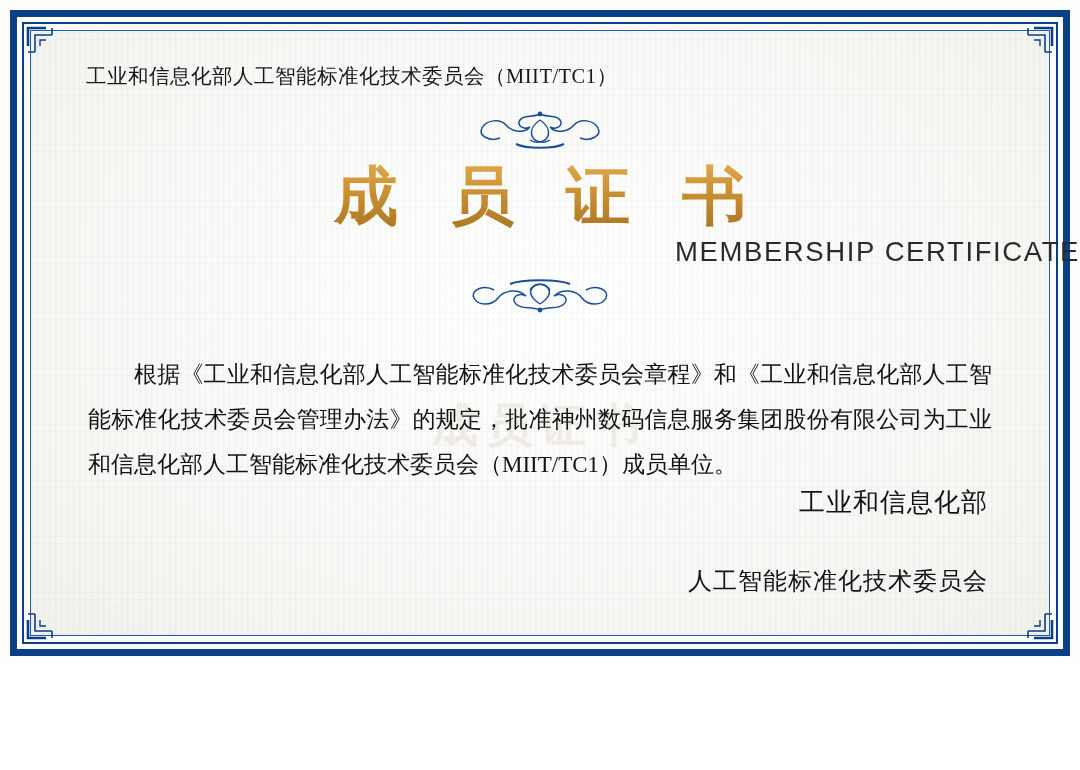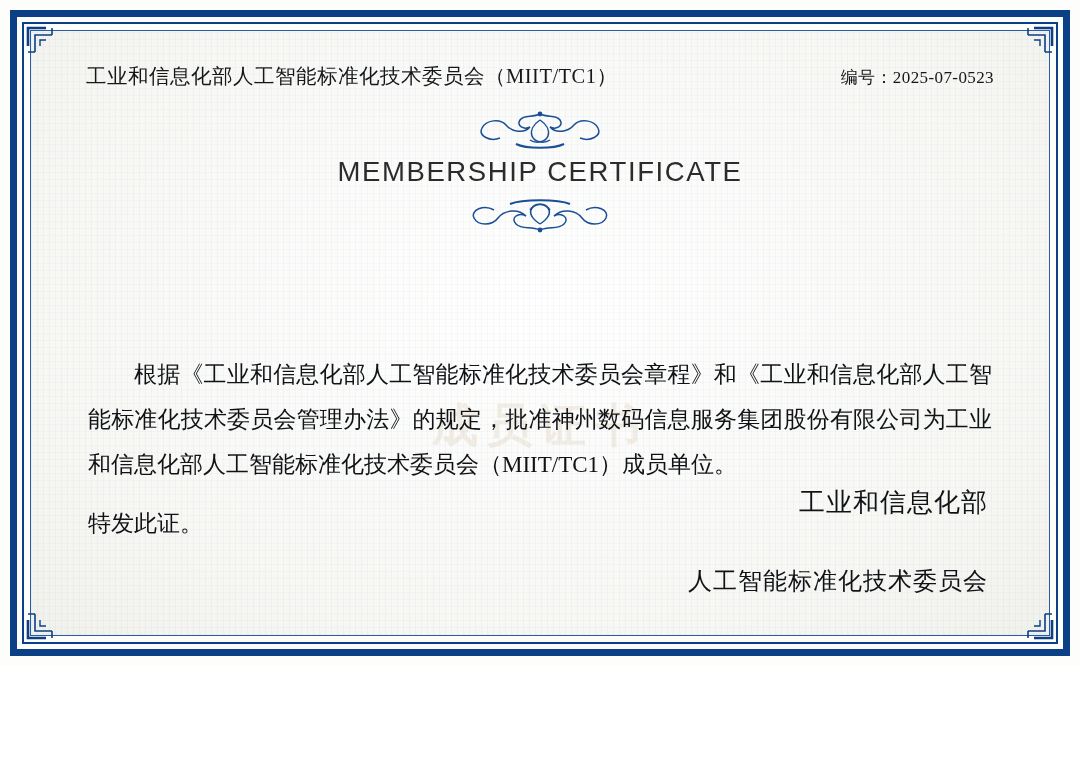--- a/index.html
+++ b/index.html
@@ -125,20 +125,21 @@
     font-family: "Liberation Serif", "DejaVu Serif", serif;
     line-height: 1.15;
   }
   .title-en {
     margin-top: 2px;
     font-size: 27.5px;
     letter-spacing: 1.6px;
     color: #2b2b2b;
     font-family: "Liberation Sans", sans-serif;
     font-weight: 400;
+    text-align: right;
   }
   .flourish-bottom { margin-top: 8px; }
 
   
   .body-text {
     position: absolute;
     left: 88px;
     right: 88px;
     top: 352px;
     font-size: 23px;
@@ -232,54 +233,53 @@
     <svg viewBox="0 0 58 58" width="58" height="58" fill="none" stroke="currentColor" stroke-width="2.6">
       <path d="M2 20 L2 2 L20 2"></path>
       <path d="M9 26 L9 9 L26 9" stroke-width="1.6"></path>
       <path d="M2 26 L9 26 M26 2 L26 9" stroke-width="1.6"></path>
       <path d="M14 20 L14 14 L20 14" stroke-width="1.4"></path>
     </svg>
   </div>
 
   <div class="header">
     <div class="org-name">工业和信息化部人工智能标准化技术委员会（MIIT/TC1）</div>
-    <div class="serial">编号：2025-07-0523</div>
   </div>
 
   <div class="title-block">
     <div class="flourish-top">
       <svg width="240" height="46" viewBox="0 0 240 46" fill="none" stroke="currentColor" stroke-width="1.5">
         <path d="M120 6 C112 10 104 6 100 12 C96 18 104 22 110 19 C104 26 92 24 86 17 C80 10 66 12 62 20 C58 28 70 34 80 30"></path>
         <path d="M120 6 C128 10 136 6 140 12 C144 18 136 22 130 19 C136 26 148 24 154 17 C160 10 174 12 178 20 C182 28 170 34 160 30"></path>
         <path d="M120 12 C114 16 110 22 112 28 C114 34 124 36 130 32"></path>
         <path d="M120 12 C126 16 130 22 128 28 C126 34 116 36 110 32"></path>
         <path d="M96 36 C106 41 134 41 144 36" stroke-width="2"></path>
         <circle cx="120" cy="6" r="2.4" fill="currentColor" stroke="none"></circle>
       </svg>
     </div>
 
+    <div class="title-cn">成 员 证 书</div>
     <div class="title-en">MEMBERSHIP CERTIFICATE</div>
 
     <div class="flourish-bottom">
       <svg width="260" height="44" viewBox="0 0 260 44" fill="none" stroke="currentColor" stroke-width="1.5">
         <path d="M130 34 C120 30 112 34 106 28 C100 22 108 16 116 20 C108 12 94 14 88 22 C82 30 68 30 64 22 C60 14 74 8 84 14"></path>
         <path d="M130 34 C140 30 148 34 154 28 C160 22 152 16 144 20 C152 12 166 14 172 22 C178 30 192 30 196 22 C200 14 186 8 176 14"></path>
         <path d="M130 28 C124 24 118 18 122 12 C126 6 136 8 140 14"></path>
         <path d="M130 28 C136 24 142 18 138 12 C134 6 124 8 120 14"></path>
         <path d="M100 8 C112 3 148 3 160 8" stroke-width="2"></path>
         <circle cx="130" cy="34" r="2.4" fill="currentColor" stroke="none"></circle>
       </svg>
     </div>
   </div>
 
   <div class="watermark">成员证书</div>
 
   <div class="body-text">
     <p class="para-indent">根据《工业和信息化部人工智能标准化技术委员会章程》和《工业和信息化部人工智能标准化技术委员会管理办法》的规定，批准神州数码信息服务集团股份有限公司为工业和信息化部人工智能标准化技术委员会（MIIT/TC1）成员单位。</p>
-    <p class="para-second">特发此证。</p>
   </div>
 
   <div class="signature">
     <div class="sig-line-1">工业和信息化部</div>
     <div class="sig-line-2">人工智能标准化技术委员会</div>
   </div>
 
 </div>
 
 </body></html>

